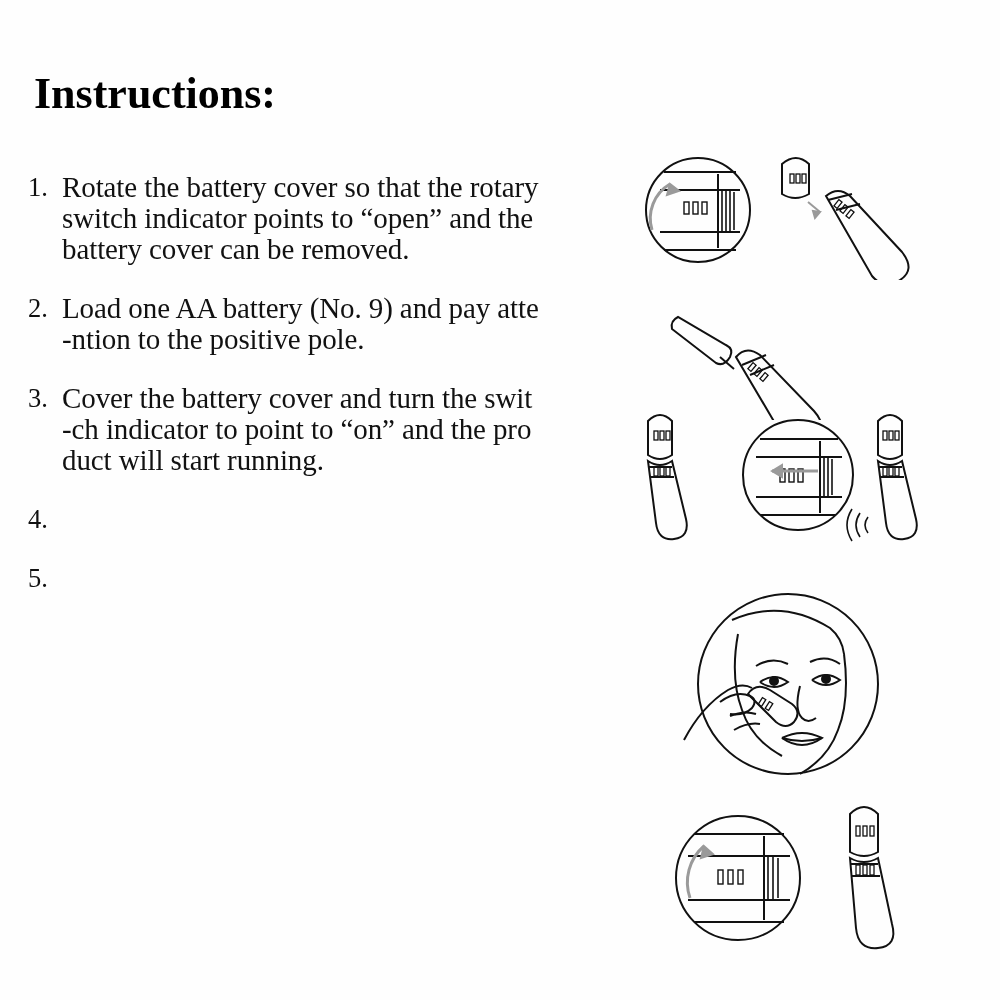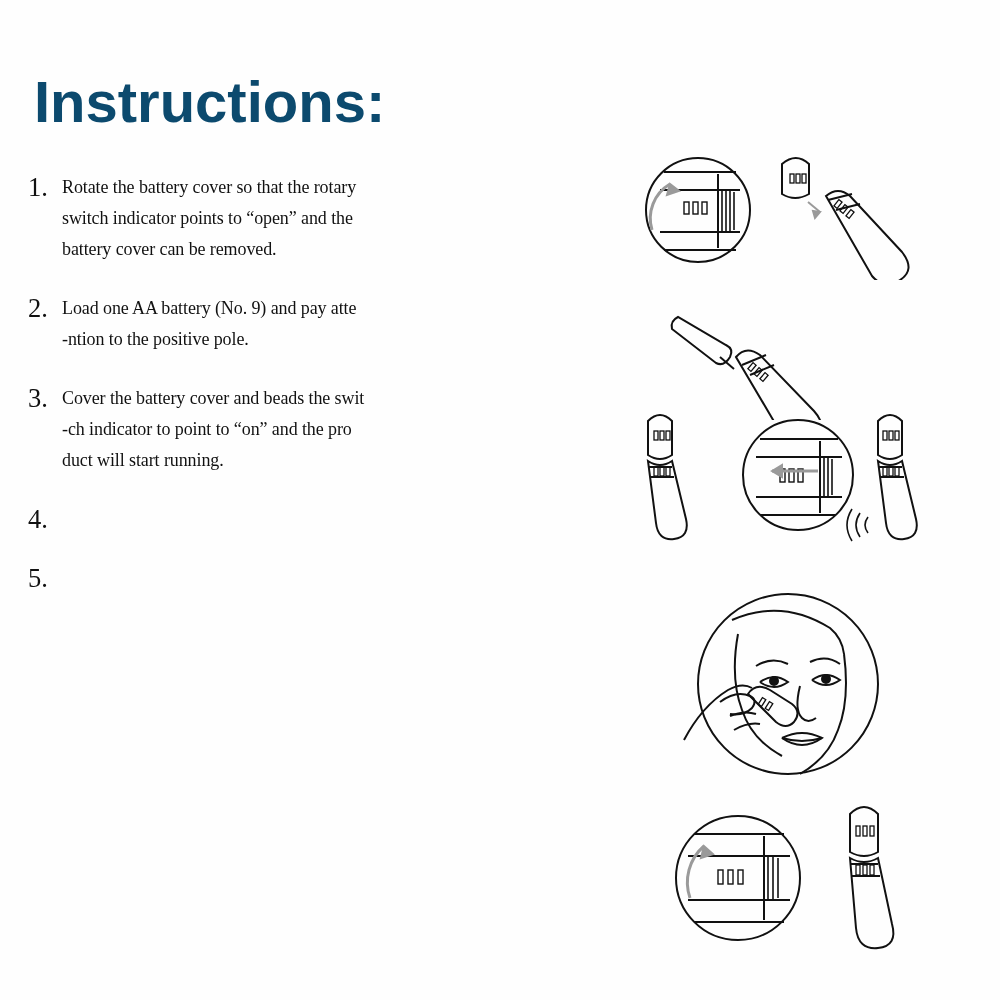--- a/index.html
+++ b/index.html
@@ -18,25 +18,25 @@
   .page {
     position: relative;
     width: 1000px;
     height: 1000px;
     background: #fefefe;
   }
   .title {
     position: absolute;
     left: 34px;
     top: 68px;
-    font-size: 58px;
+    font-size: 44px;
     font-weight: bold;
     letter-spacing: 0px;
-    font-family: Liberation Sans, sans-serif;
-    color: #0c4a6e;
+    font-family: Liberation Serif, serif;
+    color: #000000;
   }
   .steps {
     position: absolute;
     left: 28px;
     top: 172px;
     width: 600px;
   }
   .step {
     display: flex;
     align-items: flex-start;
@@ -44,21 +44,21 @@
   }
   .step-num {
     width: 34px;
     flex: 0 0 34px;
     font-size: 26.5px;
     line-height: 31px;
     text-align: left;
     font-family: "Liberation Serif", serif;
   }
   .step-text {
-    font-size: 18px;
+    font-size: 29px;
     line-height: 31px;
     font-family: "Liberation Serif", serif;
     white-space: pre-line;
     letter-spacing: -0.1px;
   }
   
   .figures {
     position: absolute;
     left: 630px;
     top: 150px;
@@ -87,21 +87,21 @@
     </div>
 
     <div class="step">
       <div class="step-num">2.</div>
       <div class="step-text">Load one AA battery (No. 9) and pay atte
 -ntion to the positive pole.</div>
     </div>
 
     <div class="step">
       <div class="step-num">3.</div>
-      <div class="step-text">Cover the battery cover and beads the swit
+      <div class="step-text">Cover the battery cover and turn the swit
 -ch indicator to point to “on” and the pro
 duct will start running.</div>
     </div>
 
     <div class="step">
       <div class="step-num">4.</div>
     </div>
 
     <div class="step">
       <div class="step-num">5.</div>

